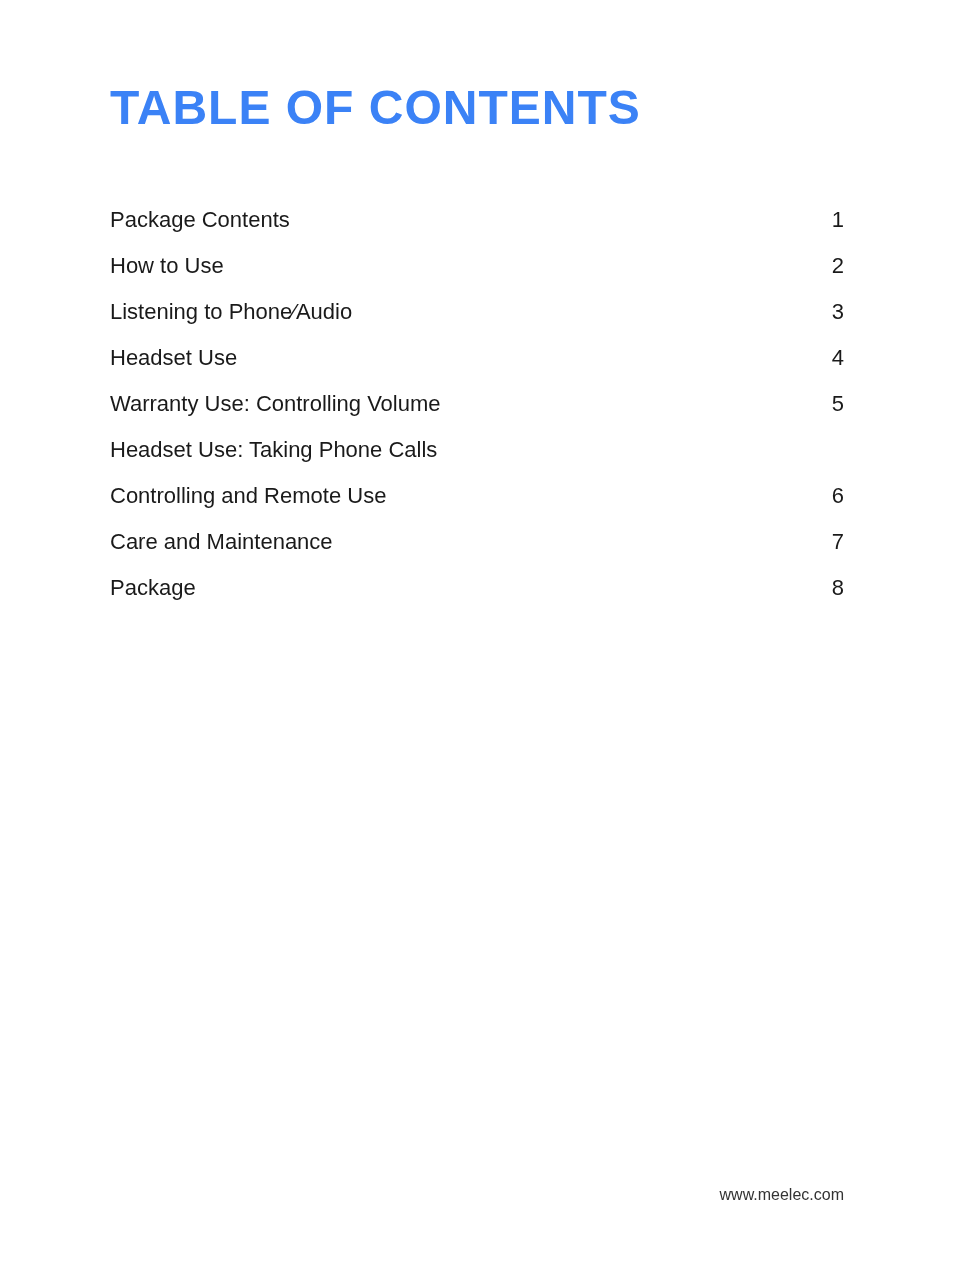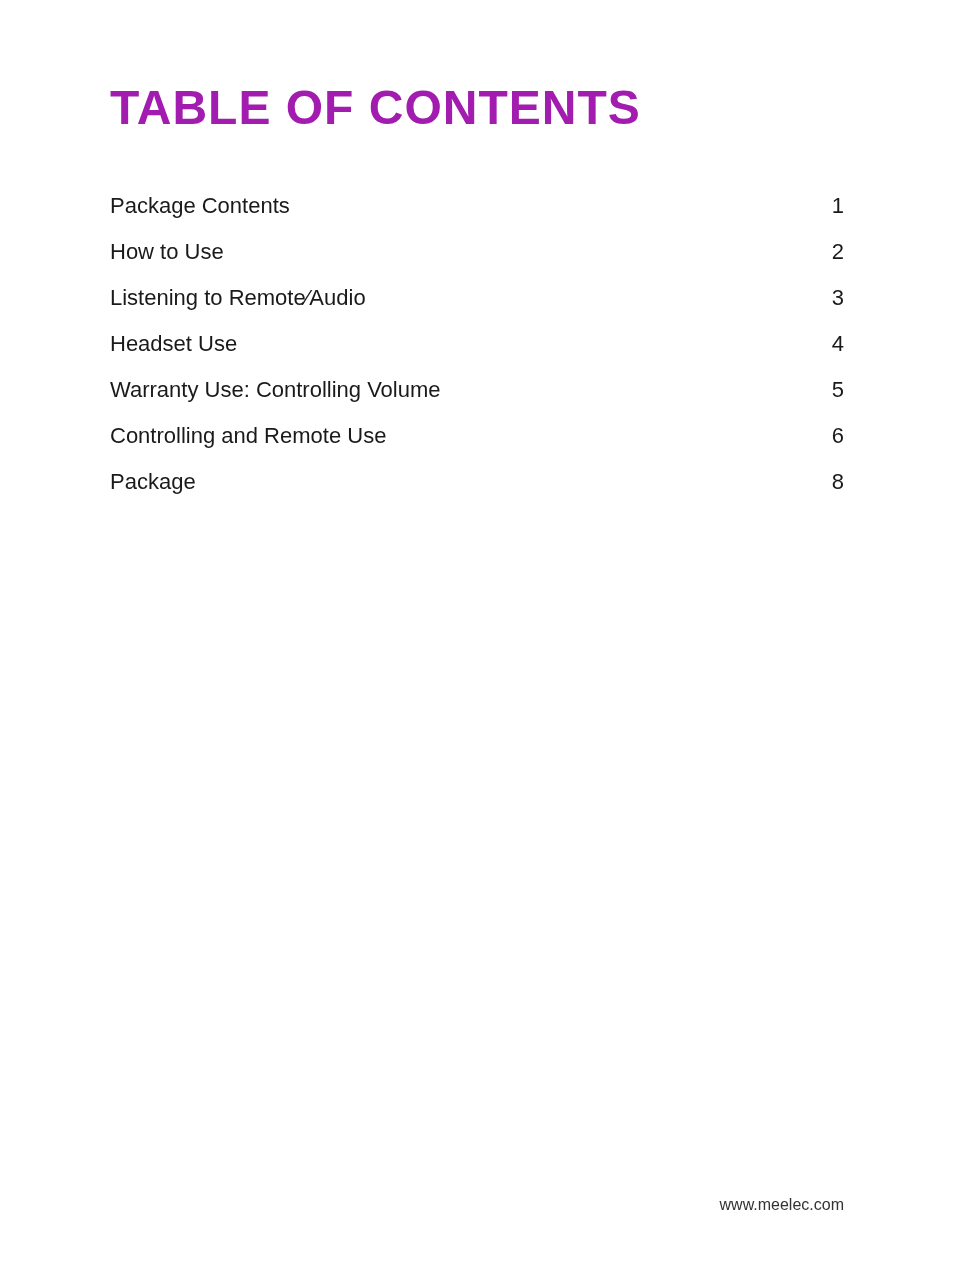--- a/index.html
+++ b/index.html
@@ -20,22 +20,22 @@
       width: 954px;
       min-height: 1272px;
       padding: 80px 110px 60px 110px;
       position: relative;
     }
 
     .page-title {
       font-size: 48px;
       font-weight: 900;
       letter-spacing: 1px;
-      margin-bottom: 48px;
-      color: #a21caf;
+      margin-bottom: 62px;
+      color: #3b82f6;
     }
 
     .toc-table {
       width: 100%;
       border-collapse: collapse;
       margin-top: 10px;
     }
 
     .toc-table tr td {
       padding: 10px 0;
@@ -51,21 +51,21 @@
     }
 
     .toc-table tr td.entry-page {
       width: 15%;
       text-align: right;
       font-weight: normal;
     }
 
     .footer {
       position: absolute;
-      bottom: 58px;
+      bottom: 68px;
       right: 110px;
       font-size: 16px;
       color: #333333;
     }
   </style>
 </head>
 <body>
 
 <div class="page">
   <h1 class="page-title">TABLE OF CONTENTS</h1>
@@ -74,34 +74,42 @@
     <tbody id="toc-body">
     <tr>
           <td class="entry-label">Package Contents</td>
           <td class="entry-page">1</td>
         </tr>
         <tr>
           <td class="entry-label">How to Use</td>
           <td class="entry-page">2</td>
         </tr>
         <tr>
-          <td class="entry-label">Listening to Remote⁄Audio</td>
+          <td class="entry-label">Listening to Phone⁄Audio</td>
           <td class="entry-page">3</td>
         </tr>
         <tr>
           <td class="entry-label">Headset Use</td>
           <td class="entry-page">4</td>
         </tr>
         <tr>
           <td class="entry-label">Warranty Use: Controlling Volume</td>
           <td class="entry-page">5</td>
         </tr>
         <tr>
+          <td class="entry-label">Headset Use: Taking Phone Calls</td>
+          <td class="entry-page"></td>
+        </tr>
+        <tr>
           <td class="entry-label">Controlling and Remote Use</td>
           <td class="entry-page">6</td>
+        </tr>
+        <tr>
+          <td class="entry-label">Care and Maintenance</td>
+          <td class="entry-page">7</td>
         </tr>
         <tr>
           <td class="entry-label">Package</td>
           <td class="entry-page">8</td>
         </tr>
       </tbody>
   </table>
 
   <div class="footer">www.meelec.com</div>
 </div>

